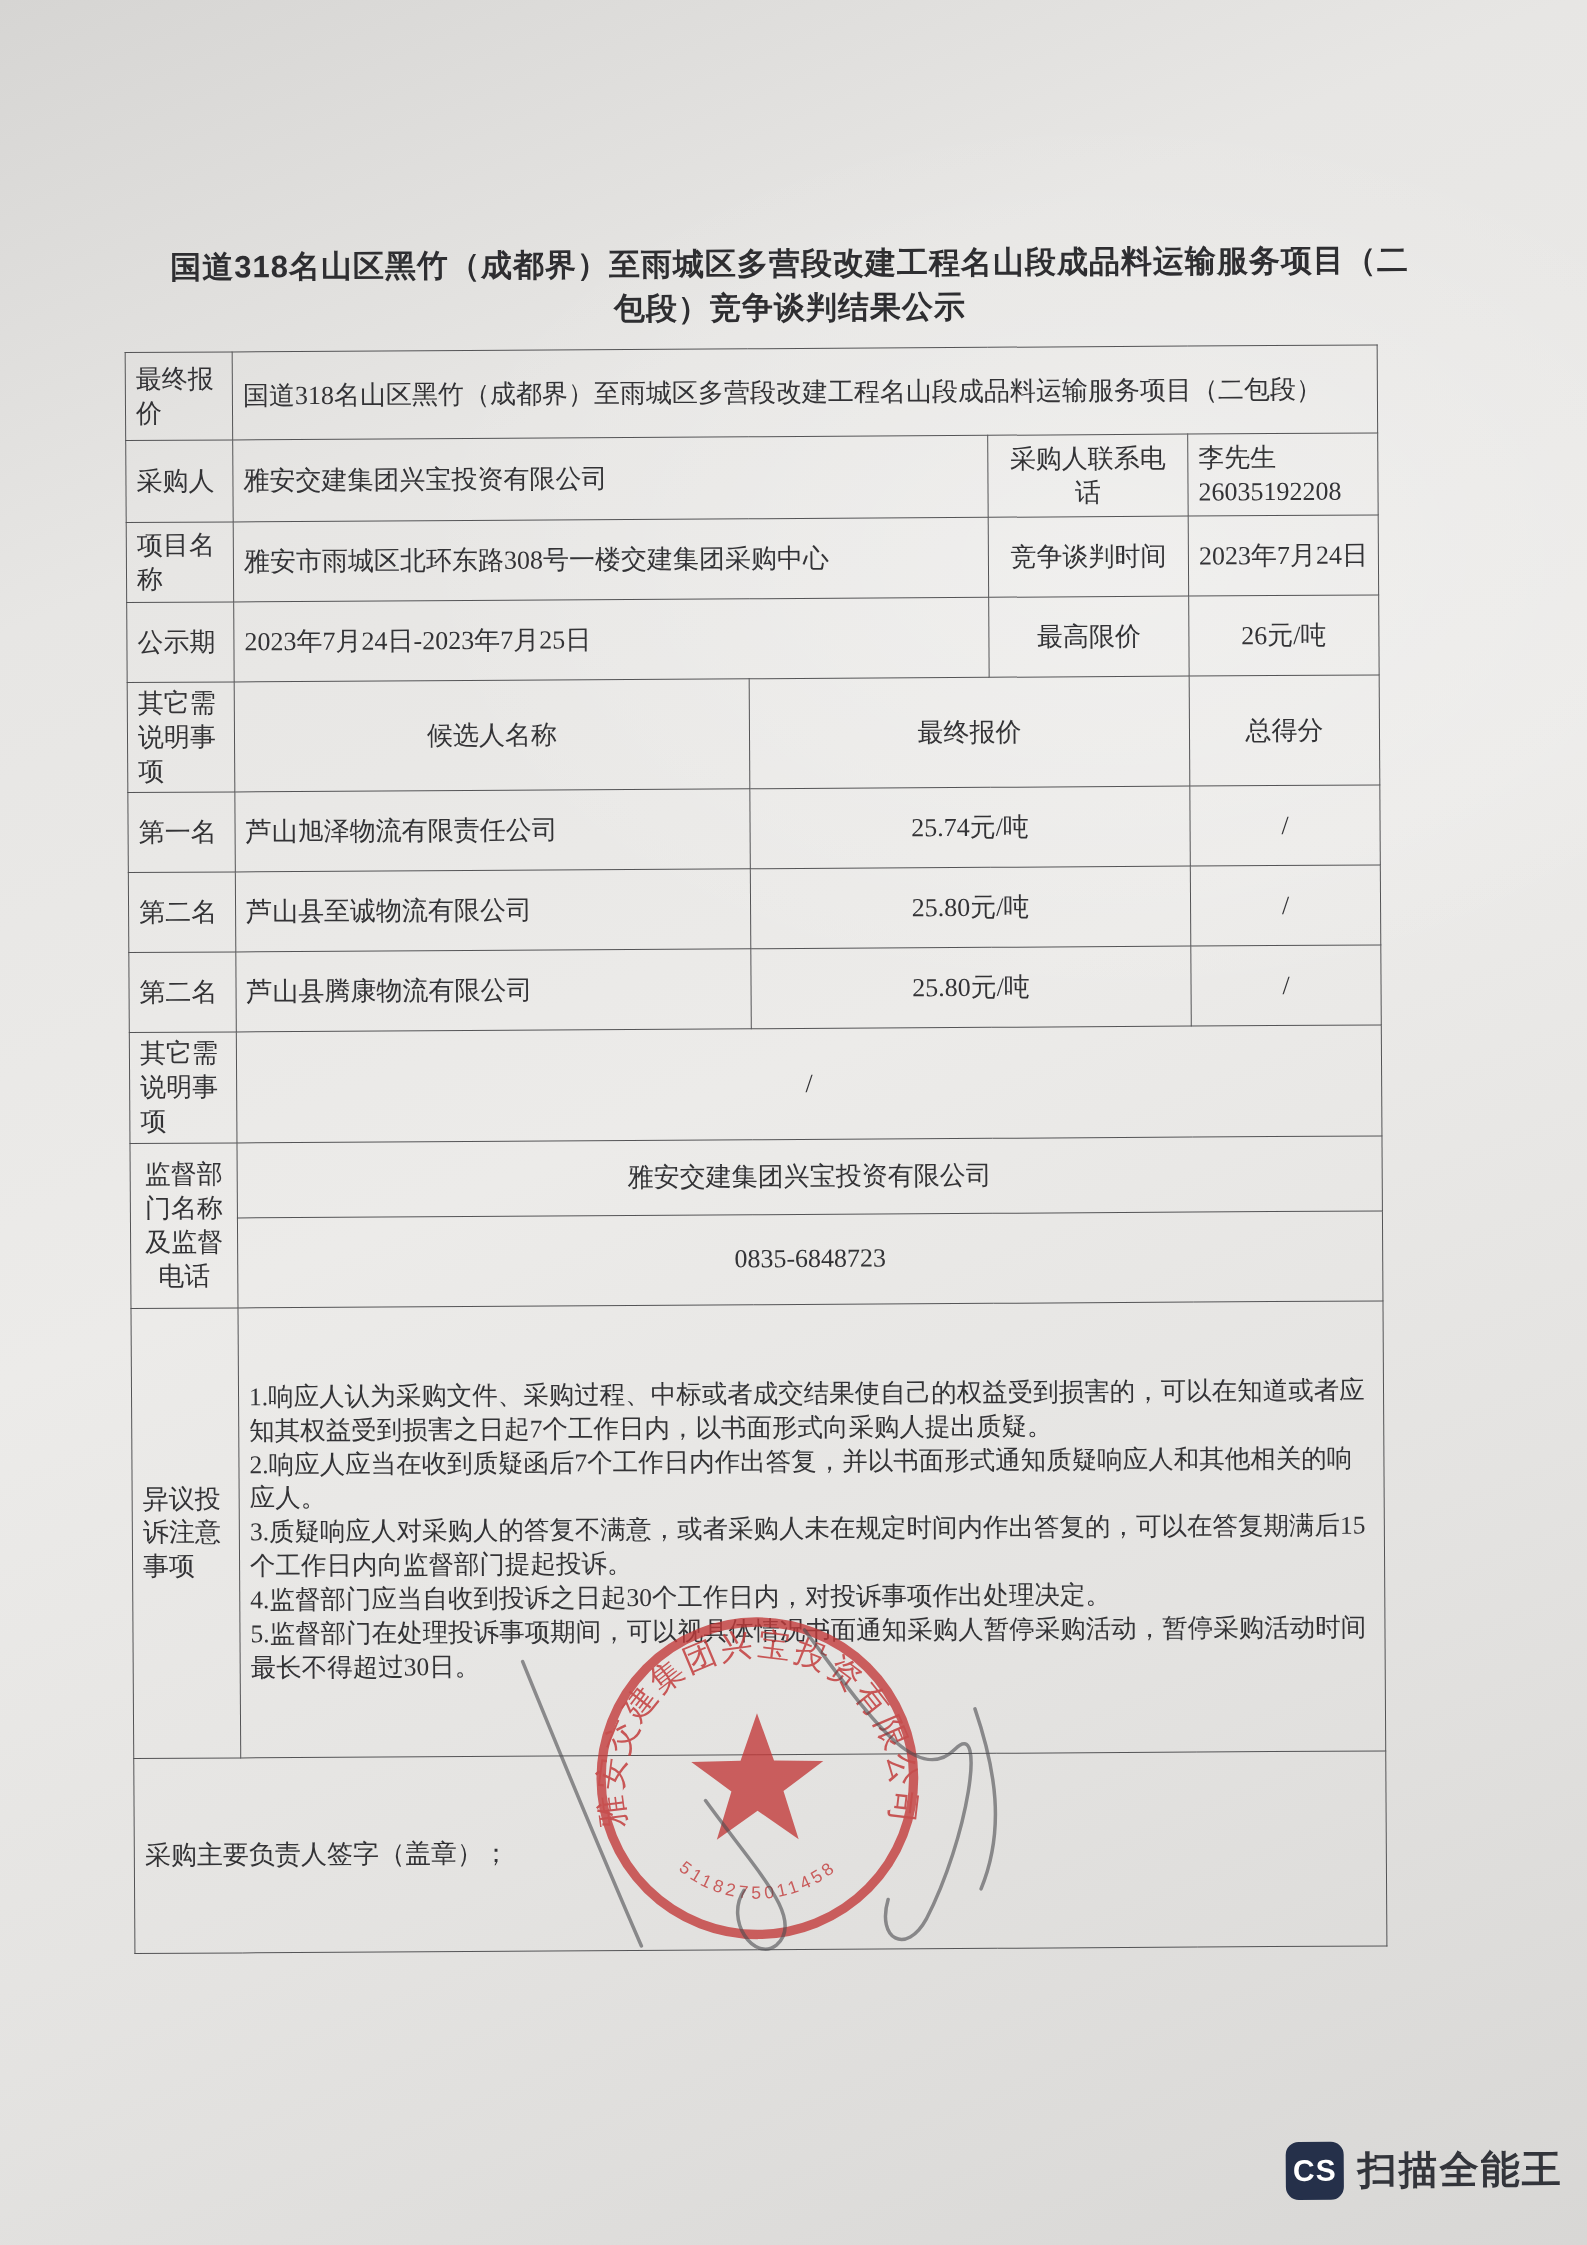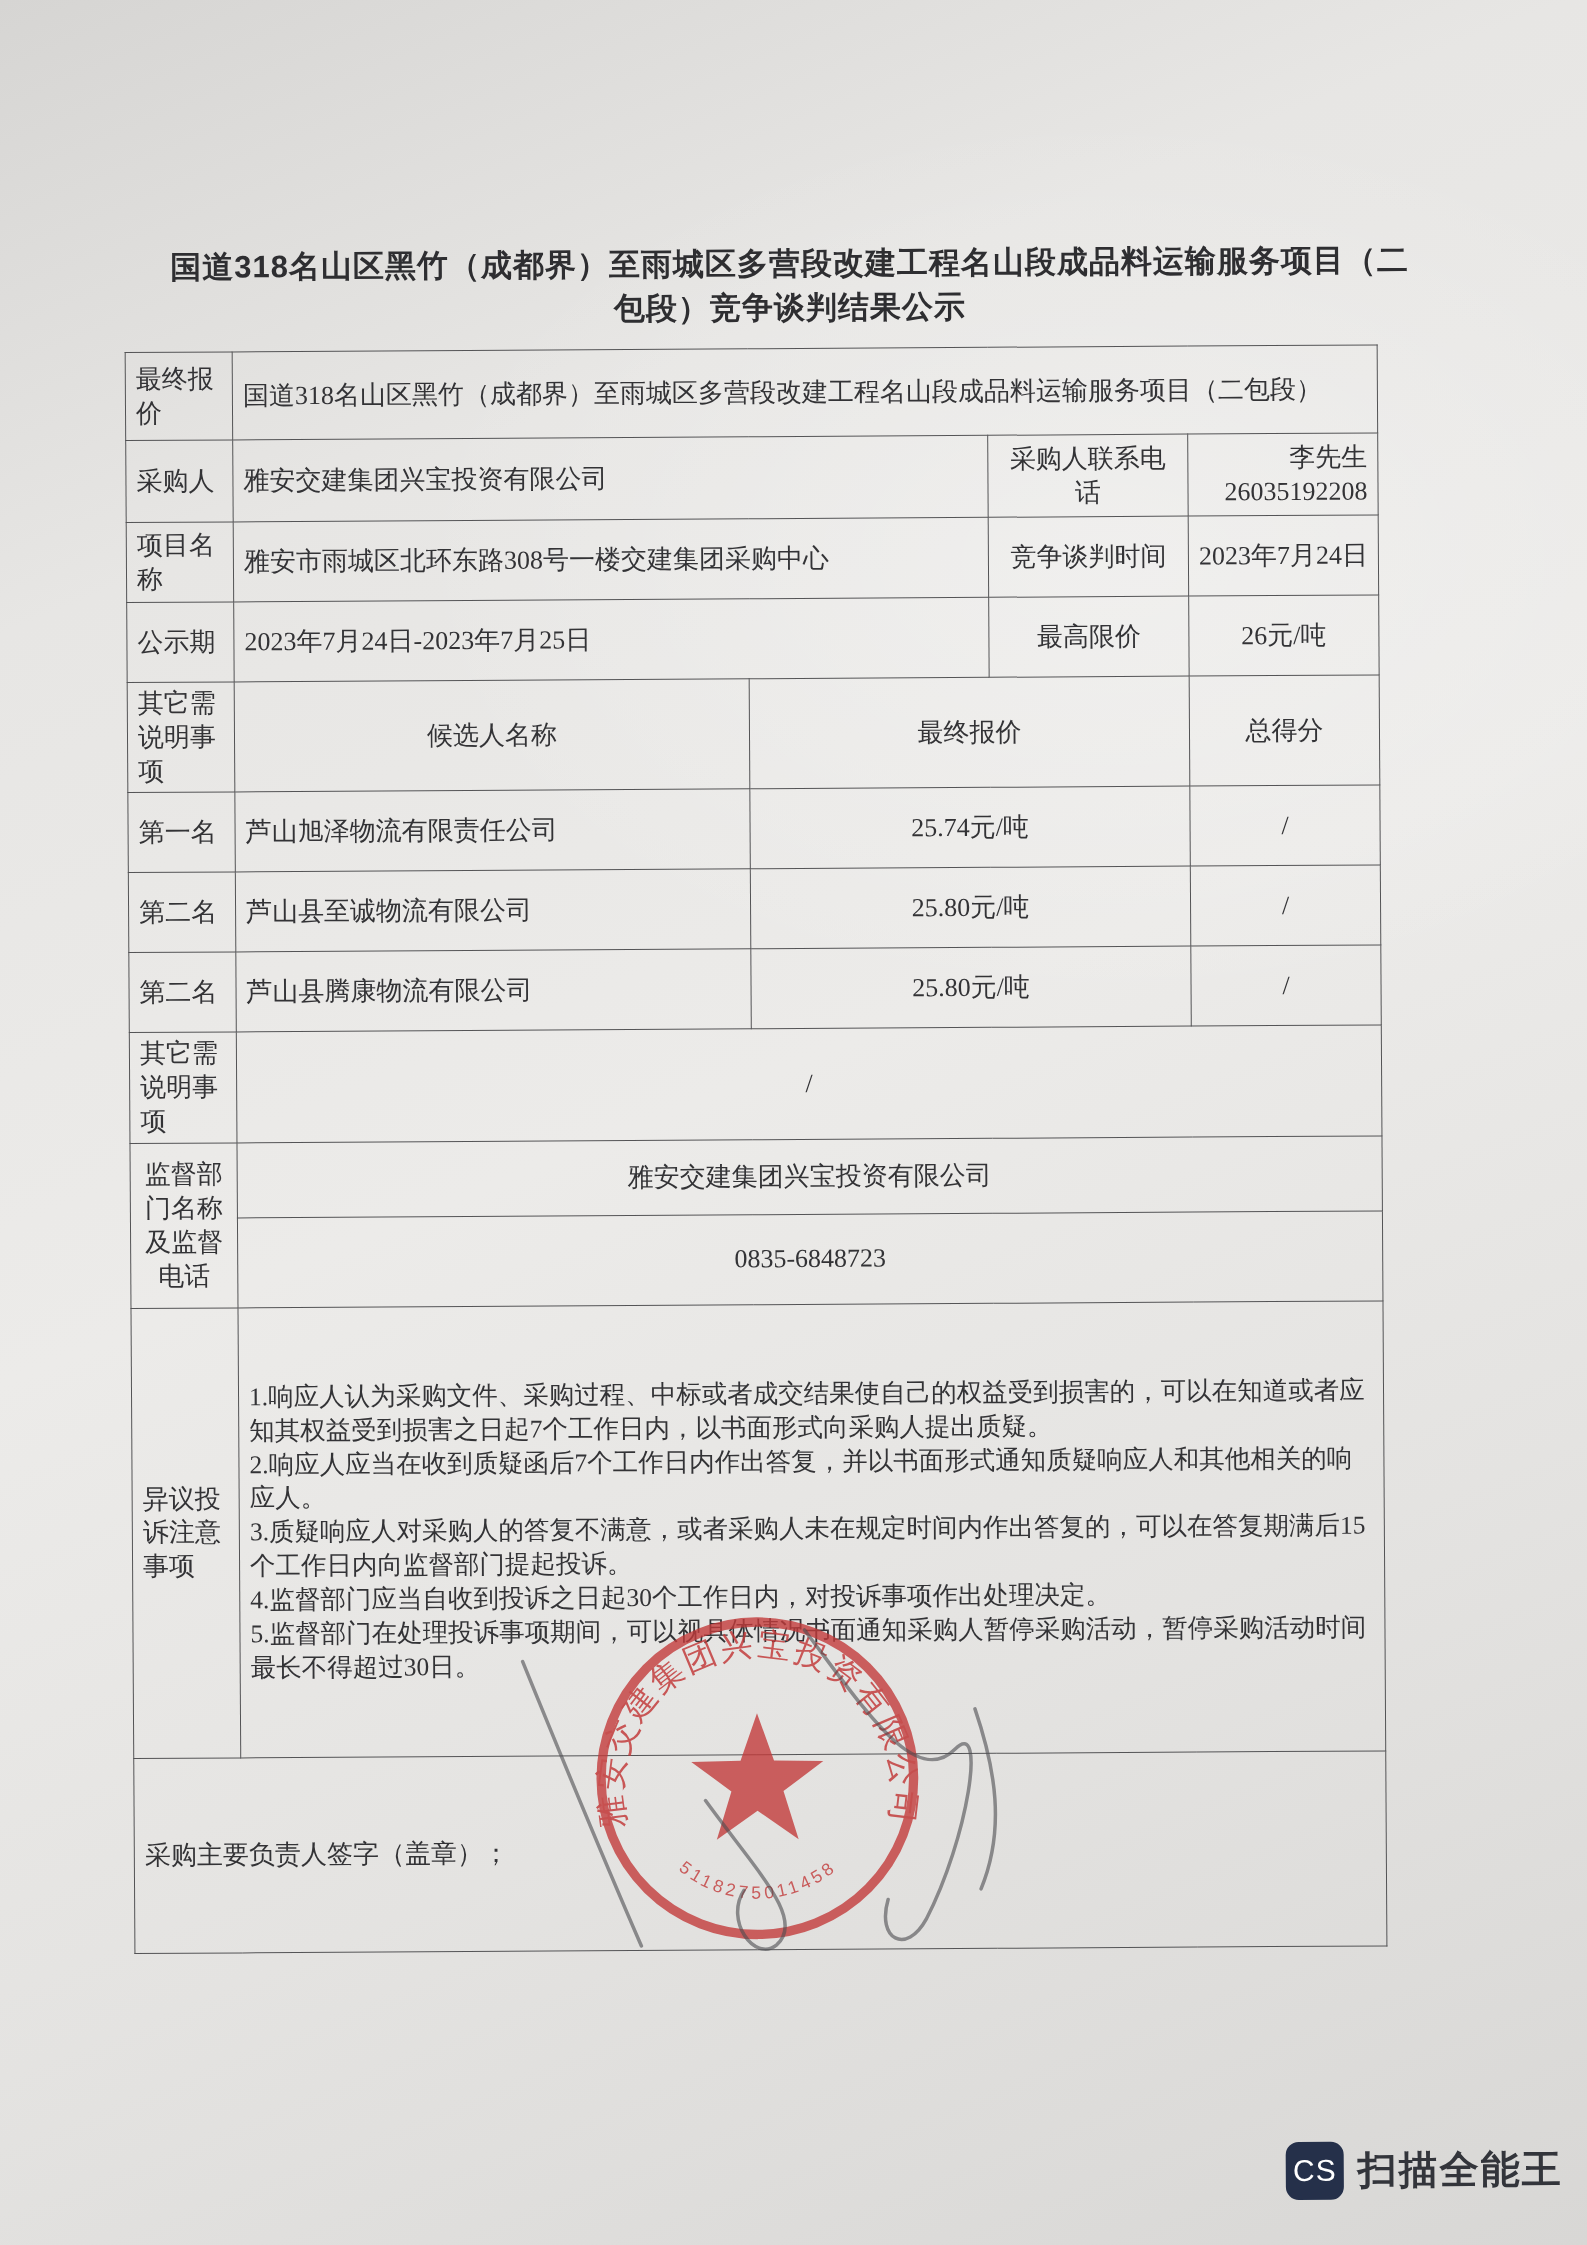--- a/index.html
+++ b/index.html
@@ -38,31 +38,31 @@
   tr.r-chead{height:88px}
   tr.r-cand{height:80px}
   tr.r-other{height:66px}
   tr.r-sup1{height:75px}
   tr.r-sup2{height:90px}
   tr.r-complaint{height:450px}
   tr.r-sign{height:195px}
   td.complaint-cell{vertical-align:middle;padding:10px 12px;}
   td.complaint-cell p{margin:0;font-size:25.5px;line-height:1.33;text-align:left;}
   td.sign-cell{vertical-align:middle;padding-left:12px;font-size:26px;text-align:left;}
-  .two-line div{text-align:right;}
+  .two-line div{text-align:left;}
   
   .stamp{position:absolute;left:566px;top:1592px;width:372px;height:372px;opacity:.88;pointer-events:none;}
   .signature{position:absolute;left:470px;top:1590px;width:600px;height:400px;pointer-events:none;opacity:.8;}
   
   .wm{position:absolute;left:1278px;top:2144px;height:60px;display:flex;align-items:center;gap:14px;}
   .wm-badge{
     width:58px;height:58px;border-radius:13px;background:#25304a;
     display:flex;align-items:center;justify-content:center;
     font-family:"Liberation Sans","DejaVu Sans",sans-serif;
-    font-weight:normal;font-size:30px;color:#ffffff;letter-spacing:1px;
+    font-weight:bold;font-size:30px;color:#ffffff;letter-spacing:1px;
   }
   .wm-text{
     font-family:"Liberation Sans","DejaVu Sans",sans-serif;
     font-weight:600;font-size:39px;color:#33353b;letter-spacing:2px;
   }
 </style>
 </head>
 <body>
 
 <div class="sheet">

